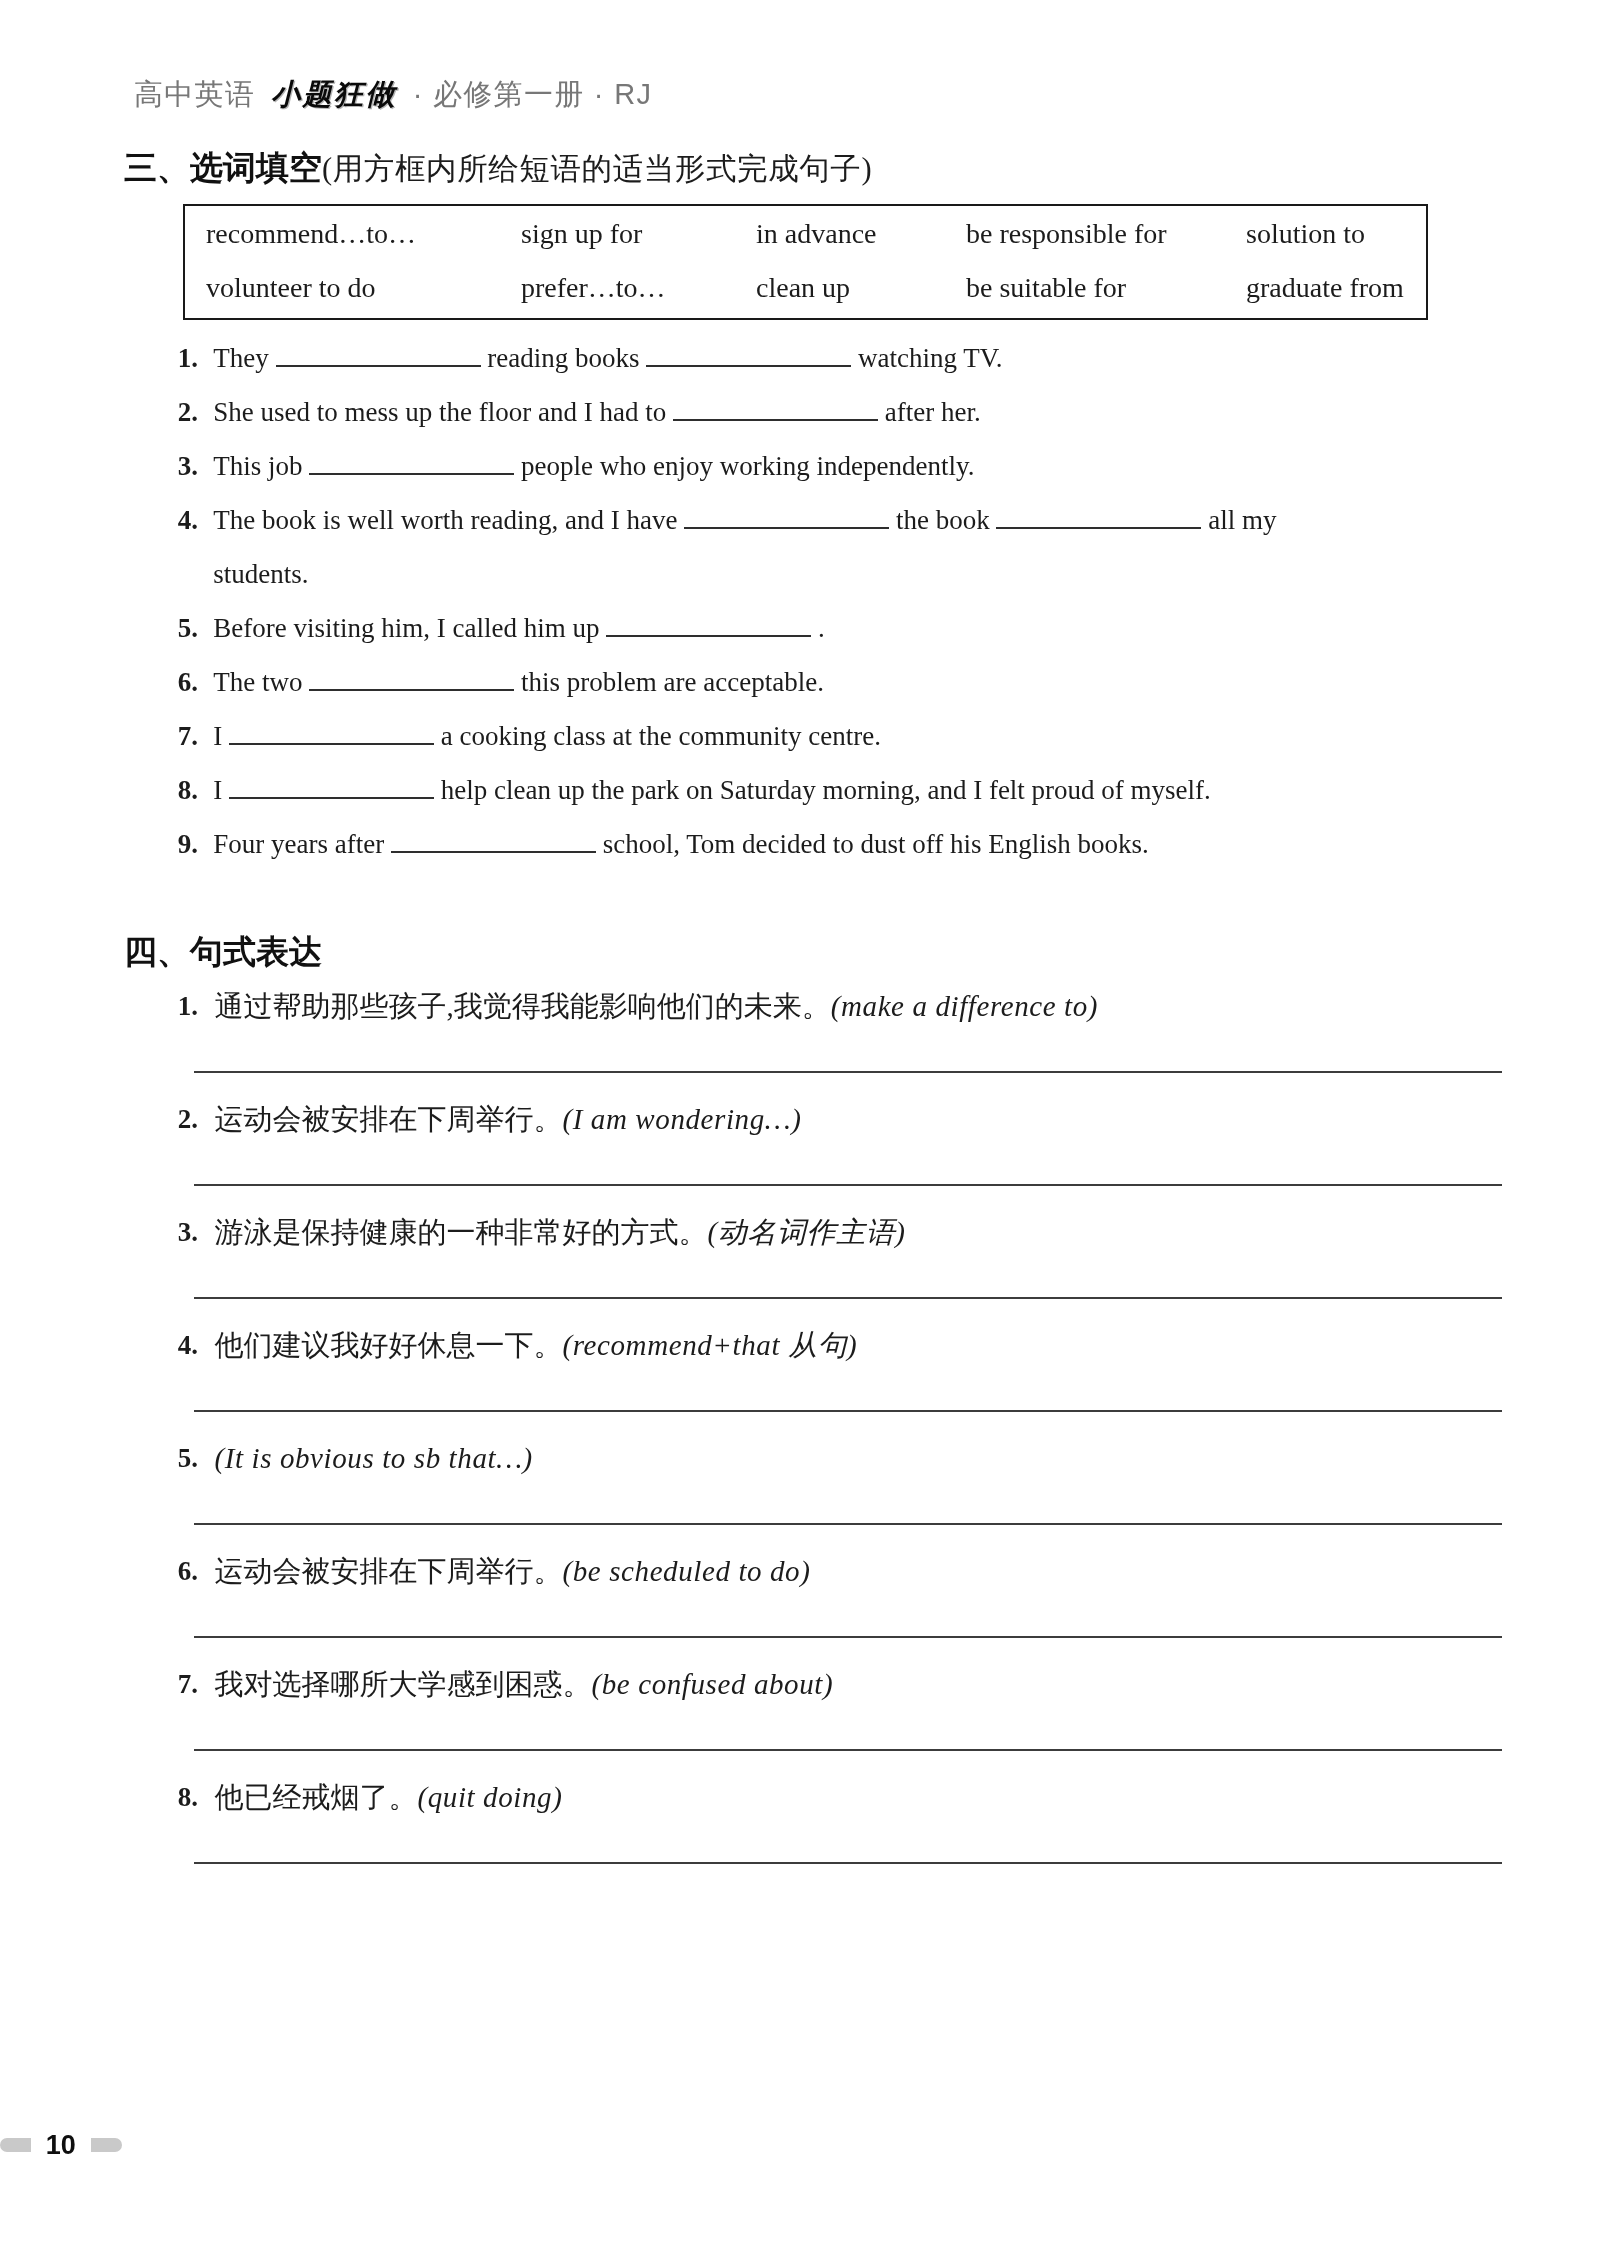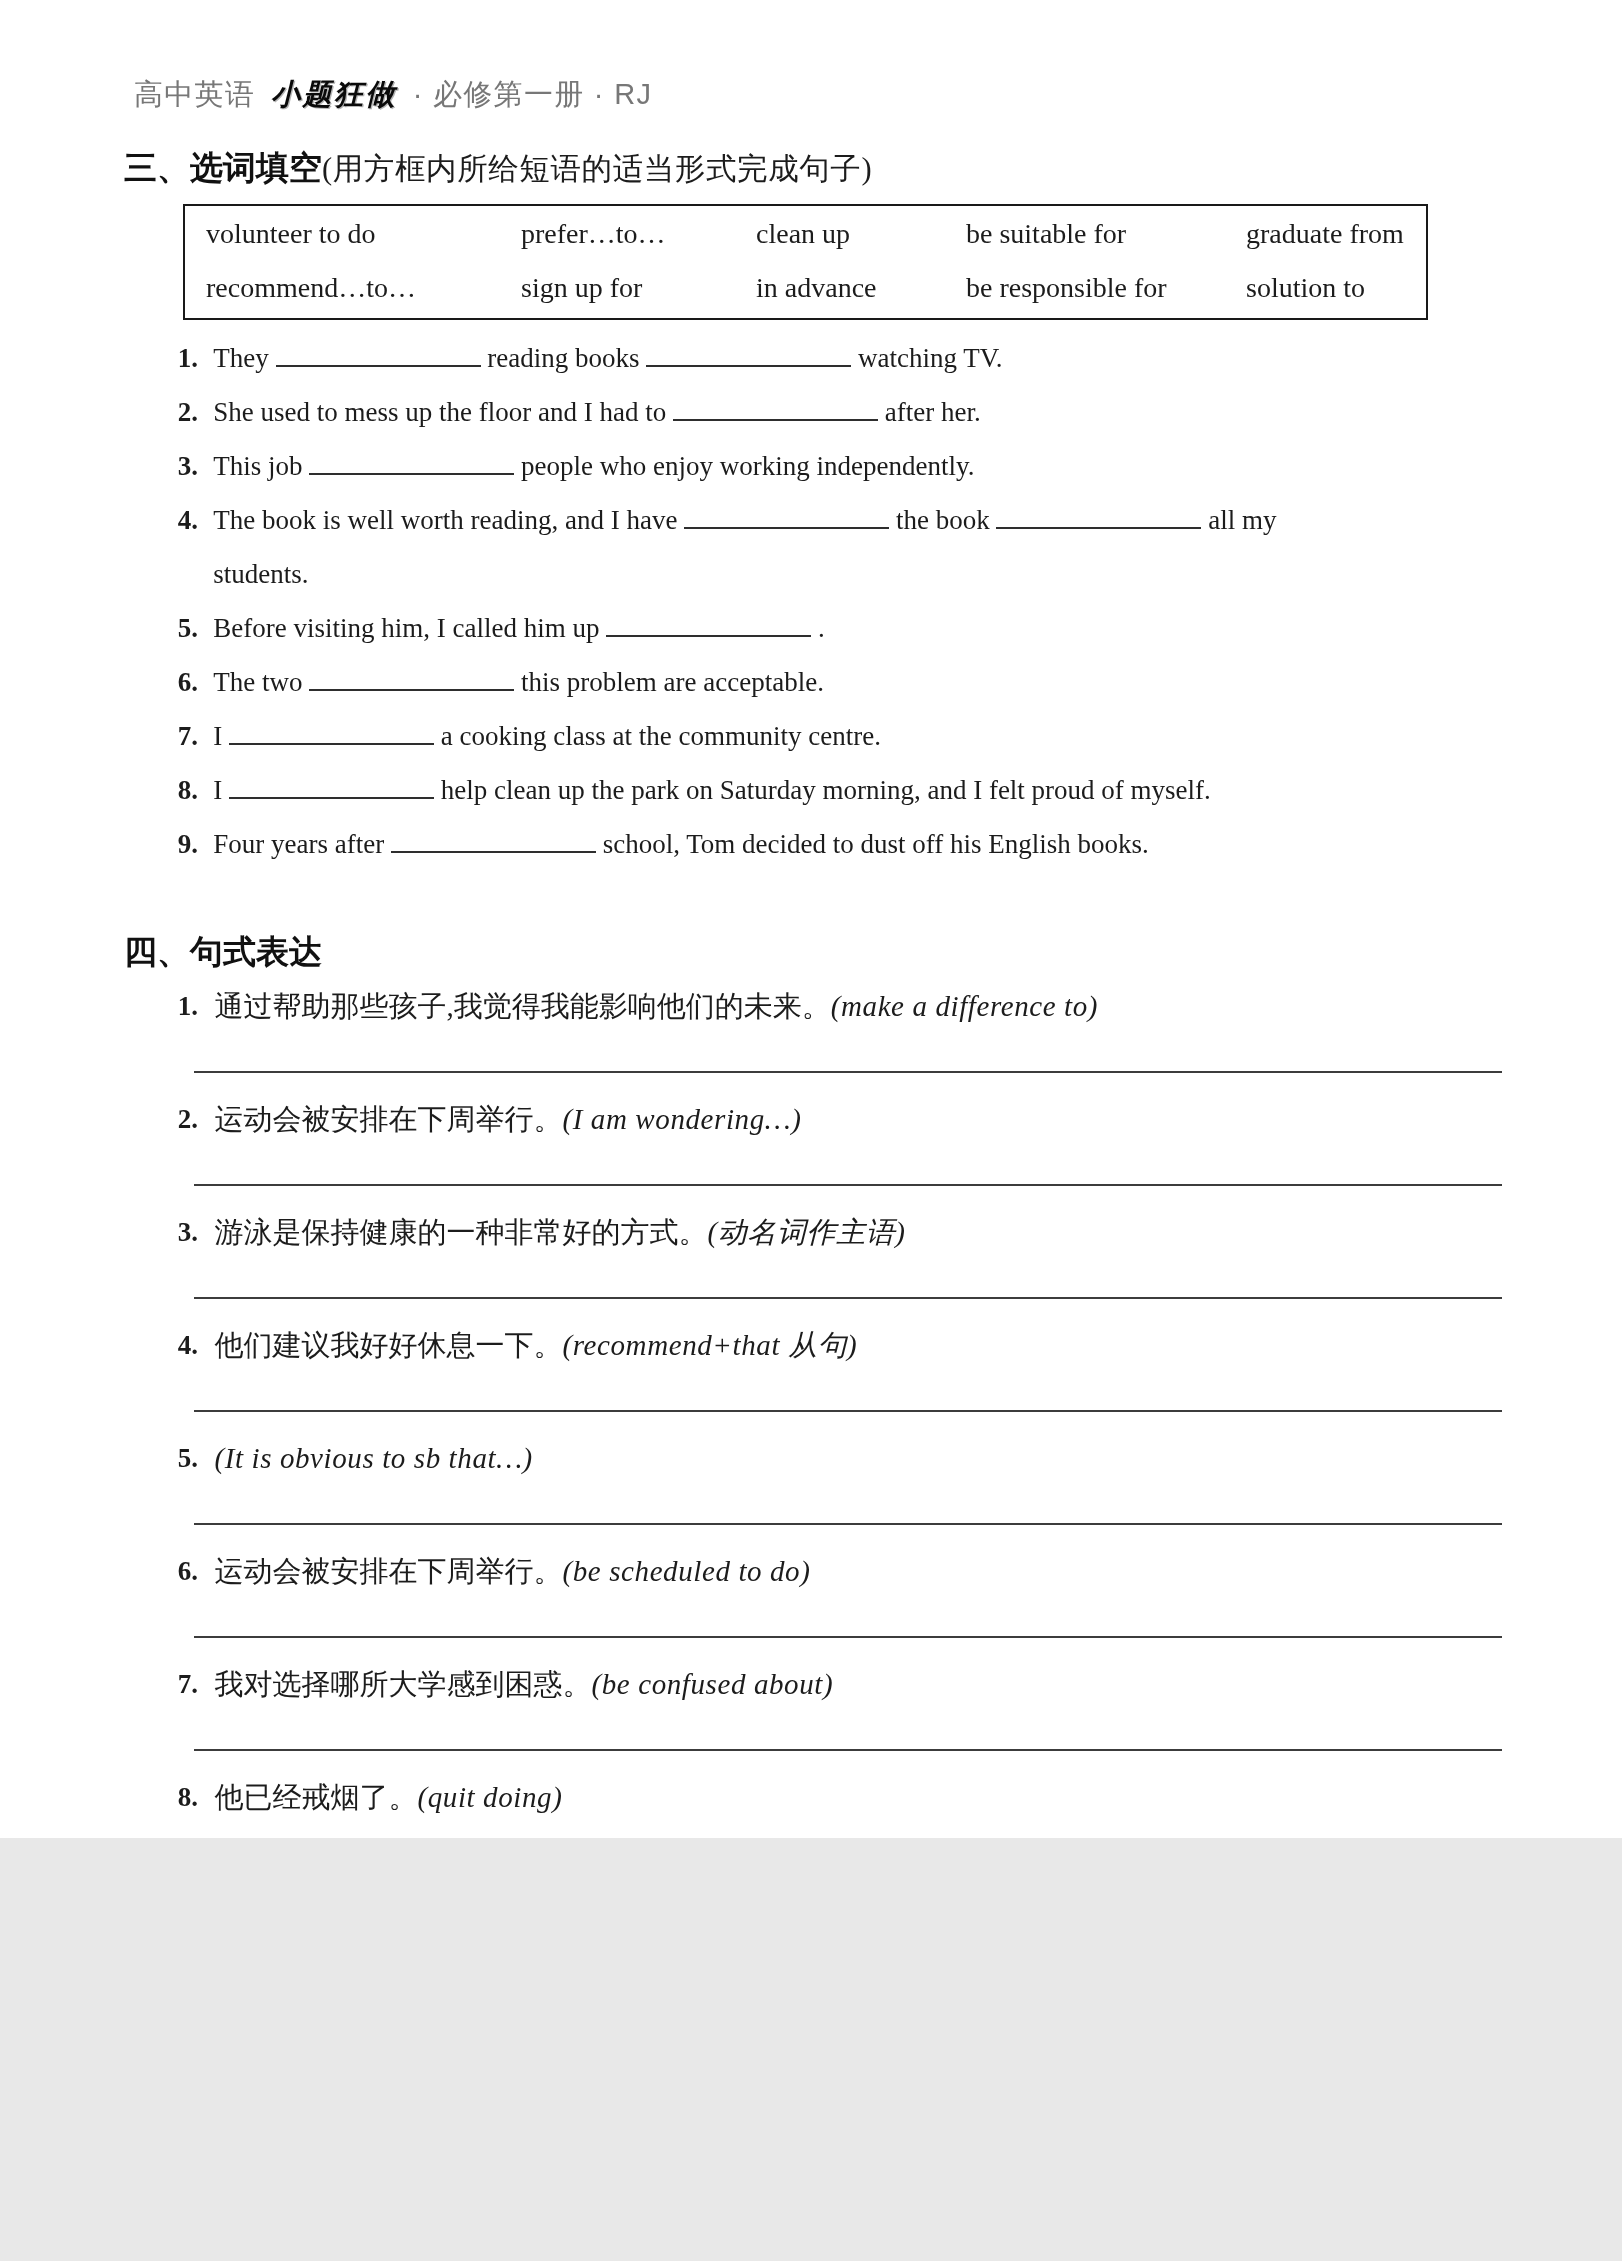--- a/index.html
+++ b/index.html
@@ -1,18 +1,18 @@
 <!DOCTYPE html>
 <html style="font-size:10.2px"><head>
 <meta charset="utf-8">
 <style>
   html,body{margin:0;padding:0;background:#e8e8e8;}
   .page{
     position:relative;
-    width:1622px;height:1838px;
+    width:1622px;height:2261px;
     background:#ffffff;
     font-family:"Liberation Serif","DejaVu Serif",serif;
     color:#1c1c1c;
     overflow:hidden;
   }
   
   .header{
     position:absolute;left:134px;top:76px;
     font-family:"Liberation Sans","DejaVu Sans",sans-serif;
     font-size:29px;line-height:36px;color:#777777;
@@ -92,33 +92,33 @@
     <span class="logo">小题狂做</span>
     <span>· 必修第一册 · RJ</span>
   </div>
 
   <div class="sec-head sec3-head">
     <span>三、</span><span>选词填空</span><span class="sec-sub">(用方框内所给短语的适当形式完成句子)</span>
   </div>
 
   <div class="wordbank" id="wb-rows">
       <div class="wb-row">
+        <span>recommend…to…</span>
+        <span>sign up for</span>
+        <span>in advance</span>
+        <span>be responsible for</span>
+        <span>solution to</span>
+      </div>
+      <div class="wb-row">
         <span>volunteer to do</span>
         <span>prefer…to…</span>
         <span>clean up</span>
         <span>be suitable for</span>
         <span>graduate from</span>
       </div>
-      <div class="wb-row">
-        <span>recommend…to…</span>
-        <span>sign up for</span>
-        <span>in advance</span>
-        <span>be responsible for</span>
-        <span>solution to</span>
-      </div>
     </div>
 
   <div class="questions" id="q-list">
       <div class="q-row">
         <span class="q-num">1.</span>
         <div class="q-body"><span>They </span><span class="blank"></span><span> reading books </span><span class="blank"></span><span> watching TV.</span></div>
       </div>
       <div class="q-row">
         <span class="q-num">2.</span>
         <div class="q-body"><span>She used to mess up the floor and I had to </span><span class="blank"></span><span> after her.</span></div>

